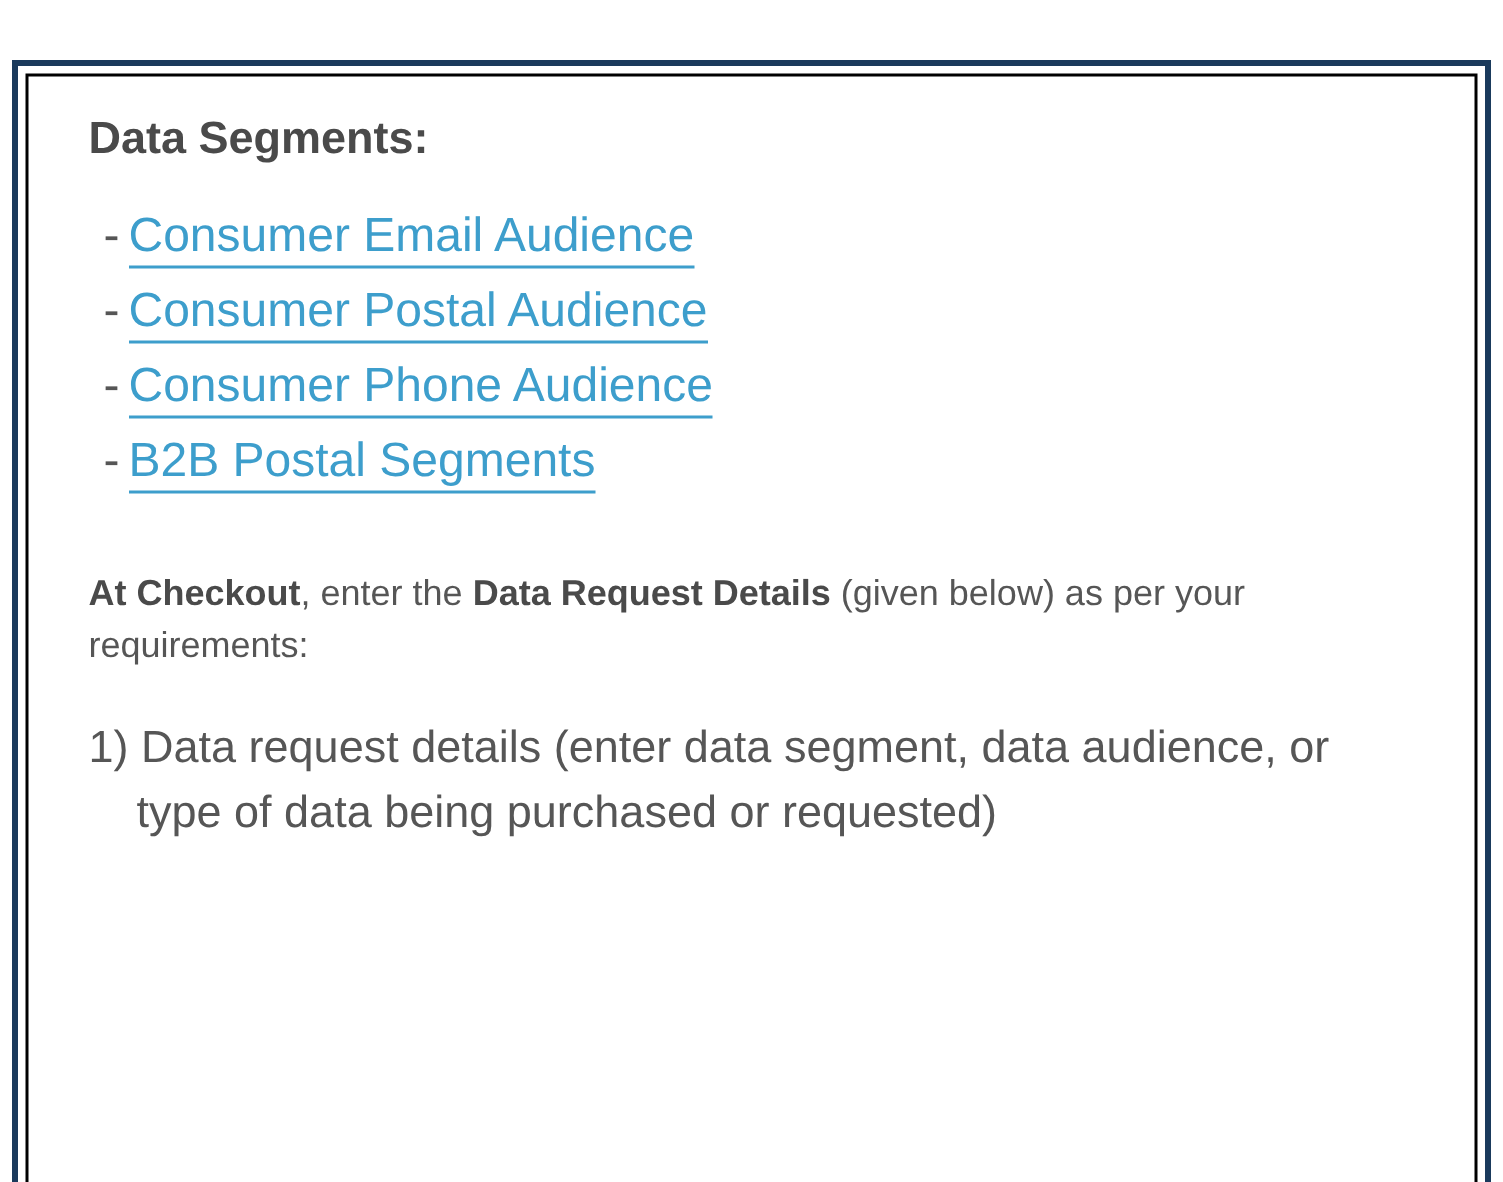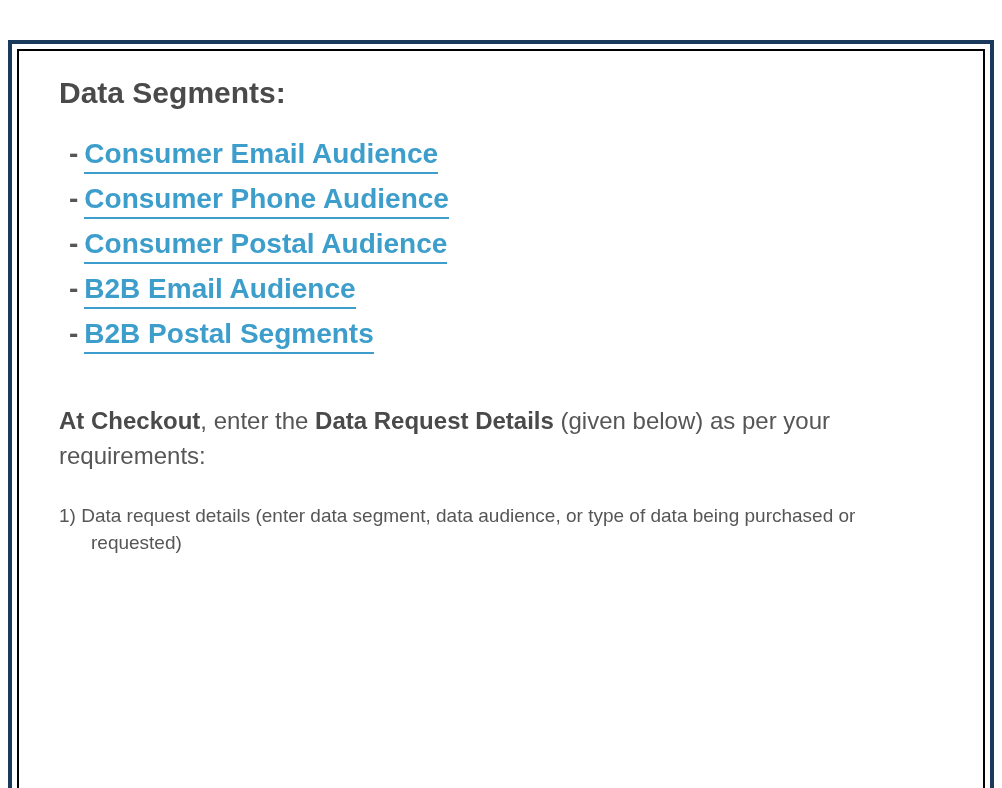--- a/index.html
+++ b/index.html
@@ -30,25 +30,24 @@
     .heading {
       font-size: 30px;
       font-weight: 700;
       color: #4a4a4a;
       margin-bottom: 28px;
     }
     .segments-list {
       margin-bottom: 50px;
     }
     .segment-item {
-      font-size: 28px;
+      font-size: 32px;
       color: #565656;
       margin-bottom: 9px;
       padding-left: 10px;
-      font-weight: bold;
     }
     .segment-dash {
       color: #565656;
       margin-right: 6px;
     }
     .segment-link {
       color: #3d9ecc;
       text-decoration: none;
       border-bottom: 2px solid #3d9ecc;
       padding-bottom: 2px;
@@ -58,48 +57,45 @@
       font-size: 24px;
       color: #565656;
       line-height: 1.45;
       margin-bottom: 28px;
     }
     .checkout-bold {
       font-weight: 700;
       color: #4a4a4a;
     }
     .ordered-item {
-      font-size: 19px;
+      font-size: 30px;
       color: #565656;
       line-height: 1.45;
       margin-bottom: 22px;
       text-indent: -32px;
       padding-left: 32px;
     }
   </style>
 </head>
 <body>
 
 <div class="outer-frame">
   <div class="inner-frame">
 
     <div class="heading">Data Segments:</div>
 
     <div class="segments-list">
       <div class="segment-item">
         <span class="segment-dash">-</span><a href="#" class="segment-link">Consumer Email Audience</a>
       </div>
       <div class="segment-item">
-        <span class="segment-dash">-</span><a href="#" class="segment-link">Consumer Phone Audience</a>
-      </div>
-      <div class="segment-item">
         <span class="segment-dash">-</span><a href="#" class="segment-link">Consumer Postal Audience</a>
       </div>
       <div class="segment-item">
-        <span class="segment-dash">-</span><a href="#" class="segment-link">B2B Email Audience</a>
+        <span class="segment-dash">-</span><a href="#" class="segment-link">Consumer Phone Audience</a>
       </div>
       <div class="segment-item">
         <span class="segment-dash">-</span><a href="#" class="segment-link">B2B Postal Segments</a>
       </div>
     </div>
 
     <div class="checkout-text">
       <span class="checkout-bold">At Checkout</span><span>, enter the </span><span class="checkout-bold">Data Request Details</span><span> (given below) as per your requirements:</span>
     </div>
 

